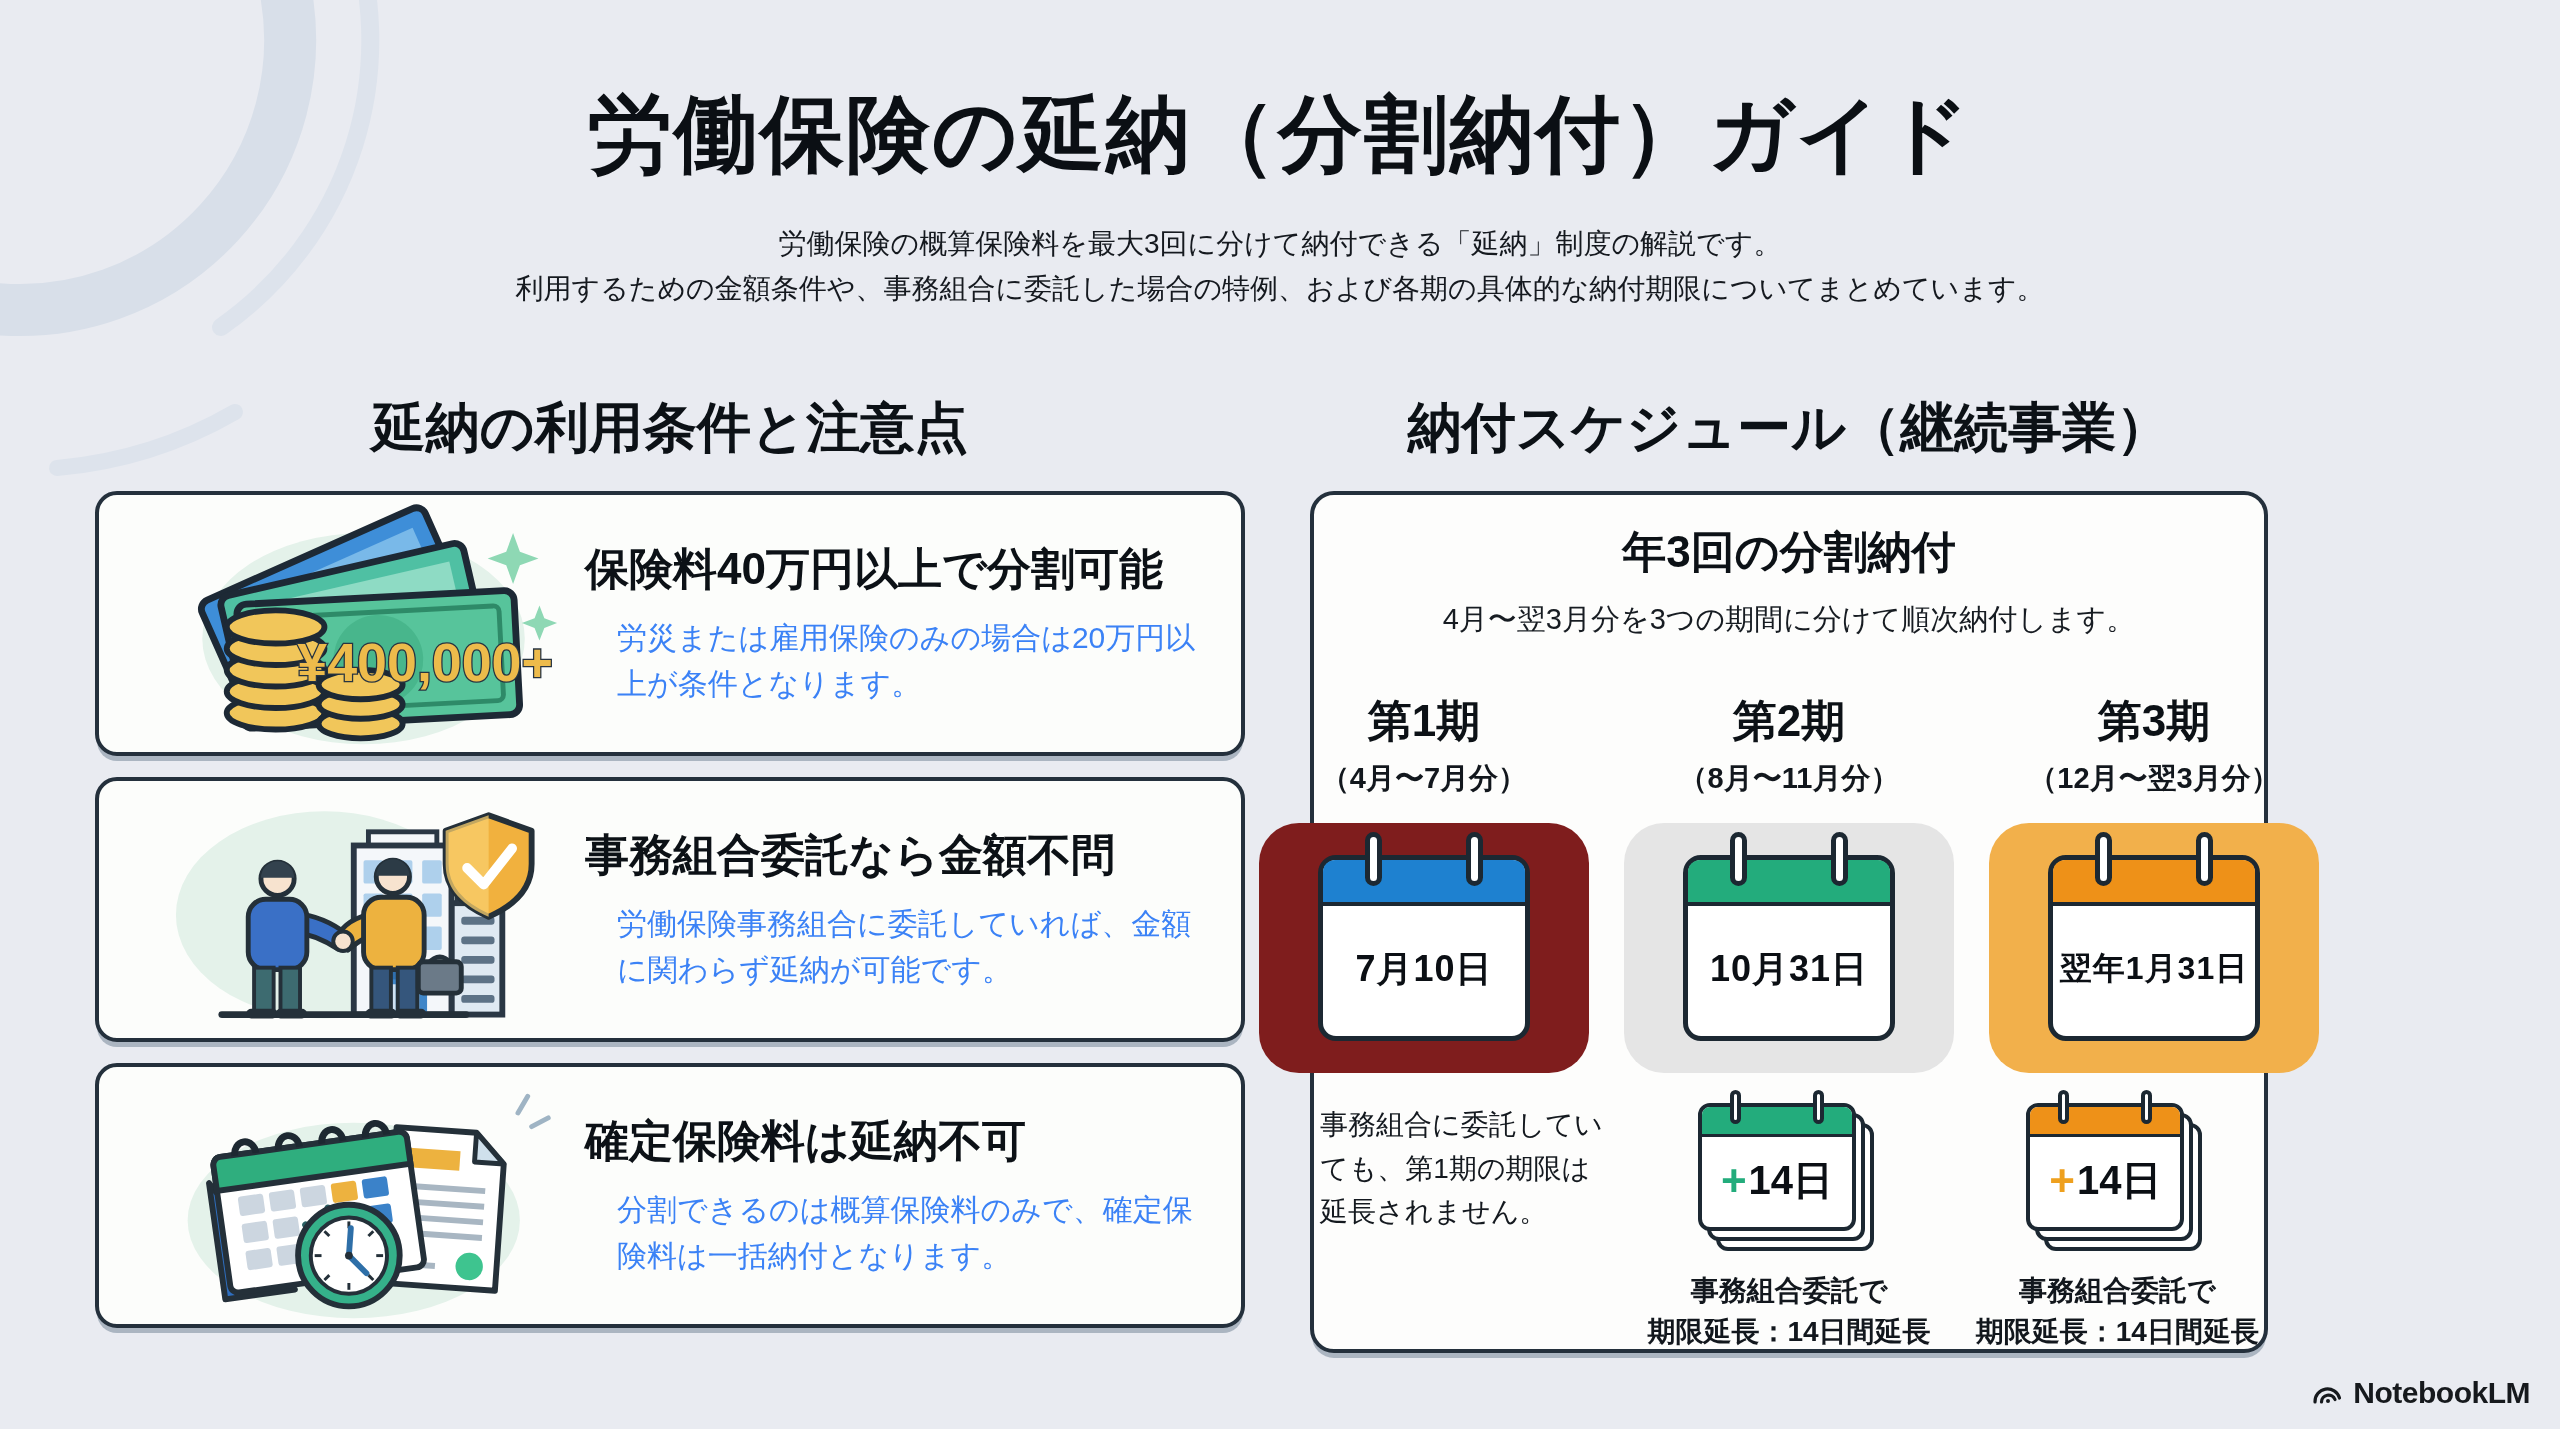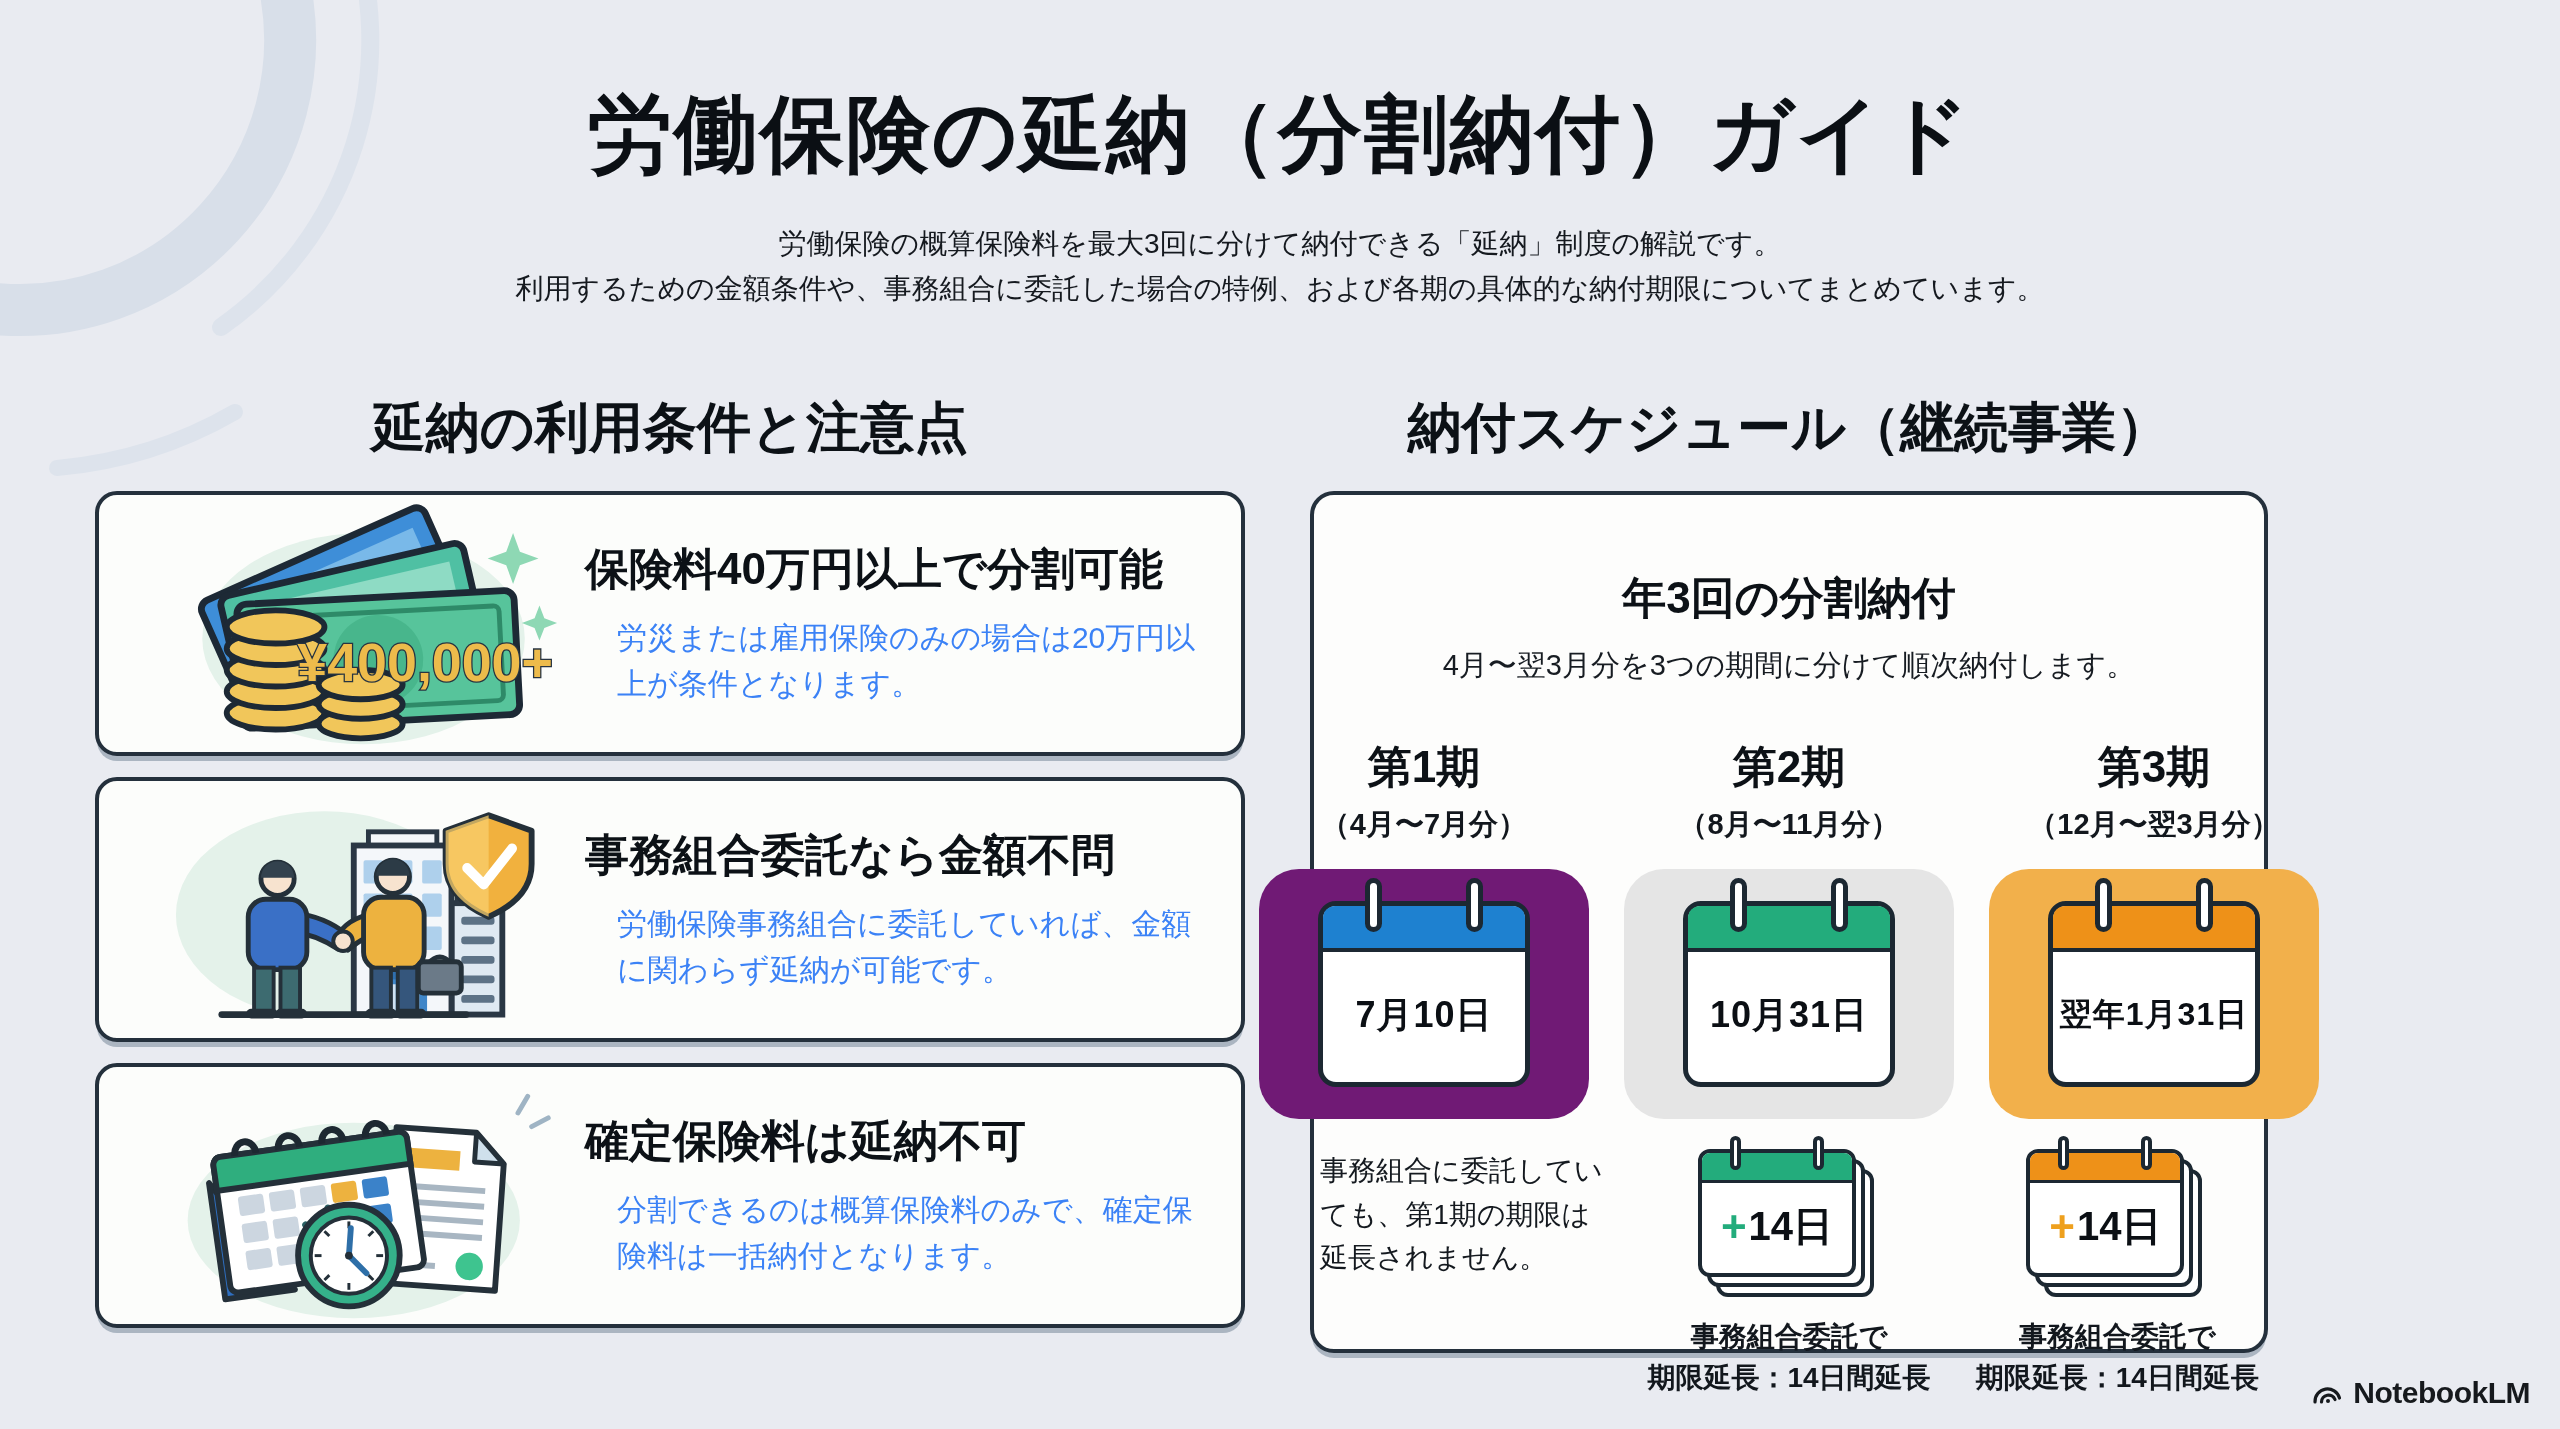--- a/index.html
+++ b/index.html
@@ -33,33 +33,33 @@
   .card-icon { width:450px; flex:none; display:flex; justify-content:center; align-items:center; }
   .card-text { flex:1; padding-left:16px; }
   .card-title { font-size:44px; font-weight:900; color:#0c1116; margin-bottom:16px; }
   .card-body  { font-size:30px; line-height:1.55; color:#3b82f6; max-width:640px;margin-left:32px; }
   
   .panel {
     background:#fdfdfc;
     border:4px solid #24303c; border-radius:24px;
     box-shadow:0 7px 0 -2px rgba(95,115,135,.45);
     height:862px;
-    padding-top:74px;
+    padding-top:28px;
   }
   .panel-title { font-size:44px; font-weight:900; text-align:center; color:#0c1116; }
   .panel-subtitle { font-size:29px; text-align:center; color:#171c22; margin-top:18px; font-weight:500; }
   .periods-row { display:flex; justify-content:center; gap:35px; margin-top:52px; }
   .period { width:330px; text-align:center; }
   .period-name { font-size:44px; font-weight:900; color:#0c1116; }
   .period-range { font-size:29px; font-weight:700; color:#12171d; margin-top:8px; }
   .tile {
     margin-top:24px; width:330px; height:250px; border-radius:40px;
     display:flex; align-items:center; justify-content:center;
   }
-  .p1 .tile { background:#701a75; }
+  .p1 .tile { background:#7f1d1d; }
   .p2 .tile { background:#e5e5e5; }
   .p3 .tile { background:#f2b04b; }
   .tile-cal { position:relative; width:212px; height:186px; background:#fff; border:5px solid #1c2832; border-radius:18px; }
   .tile-cal-header { height:46px; border-bottom:4px solid #1c2832; border-radius:12px 12px 0 0; }
   .p1 .tile-cal-header { background:#1e81d0; }
   .p2 .tile-cal-header { background:#23ac7c; }
   .p3 .tile-cal-header { background:#ee9118; }
   .ring {
     position:absolute; top:-28px; width:17px; height:54px;
     background:#fff; border:5px solid #1c2832; border-radius:11px; z-index:2;

